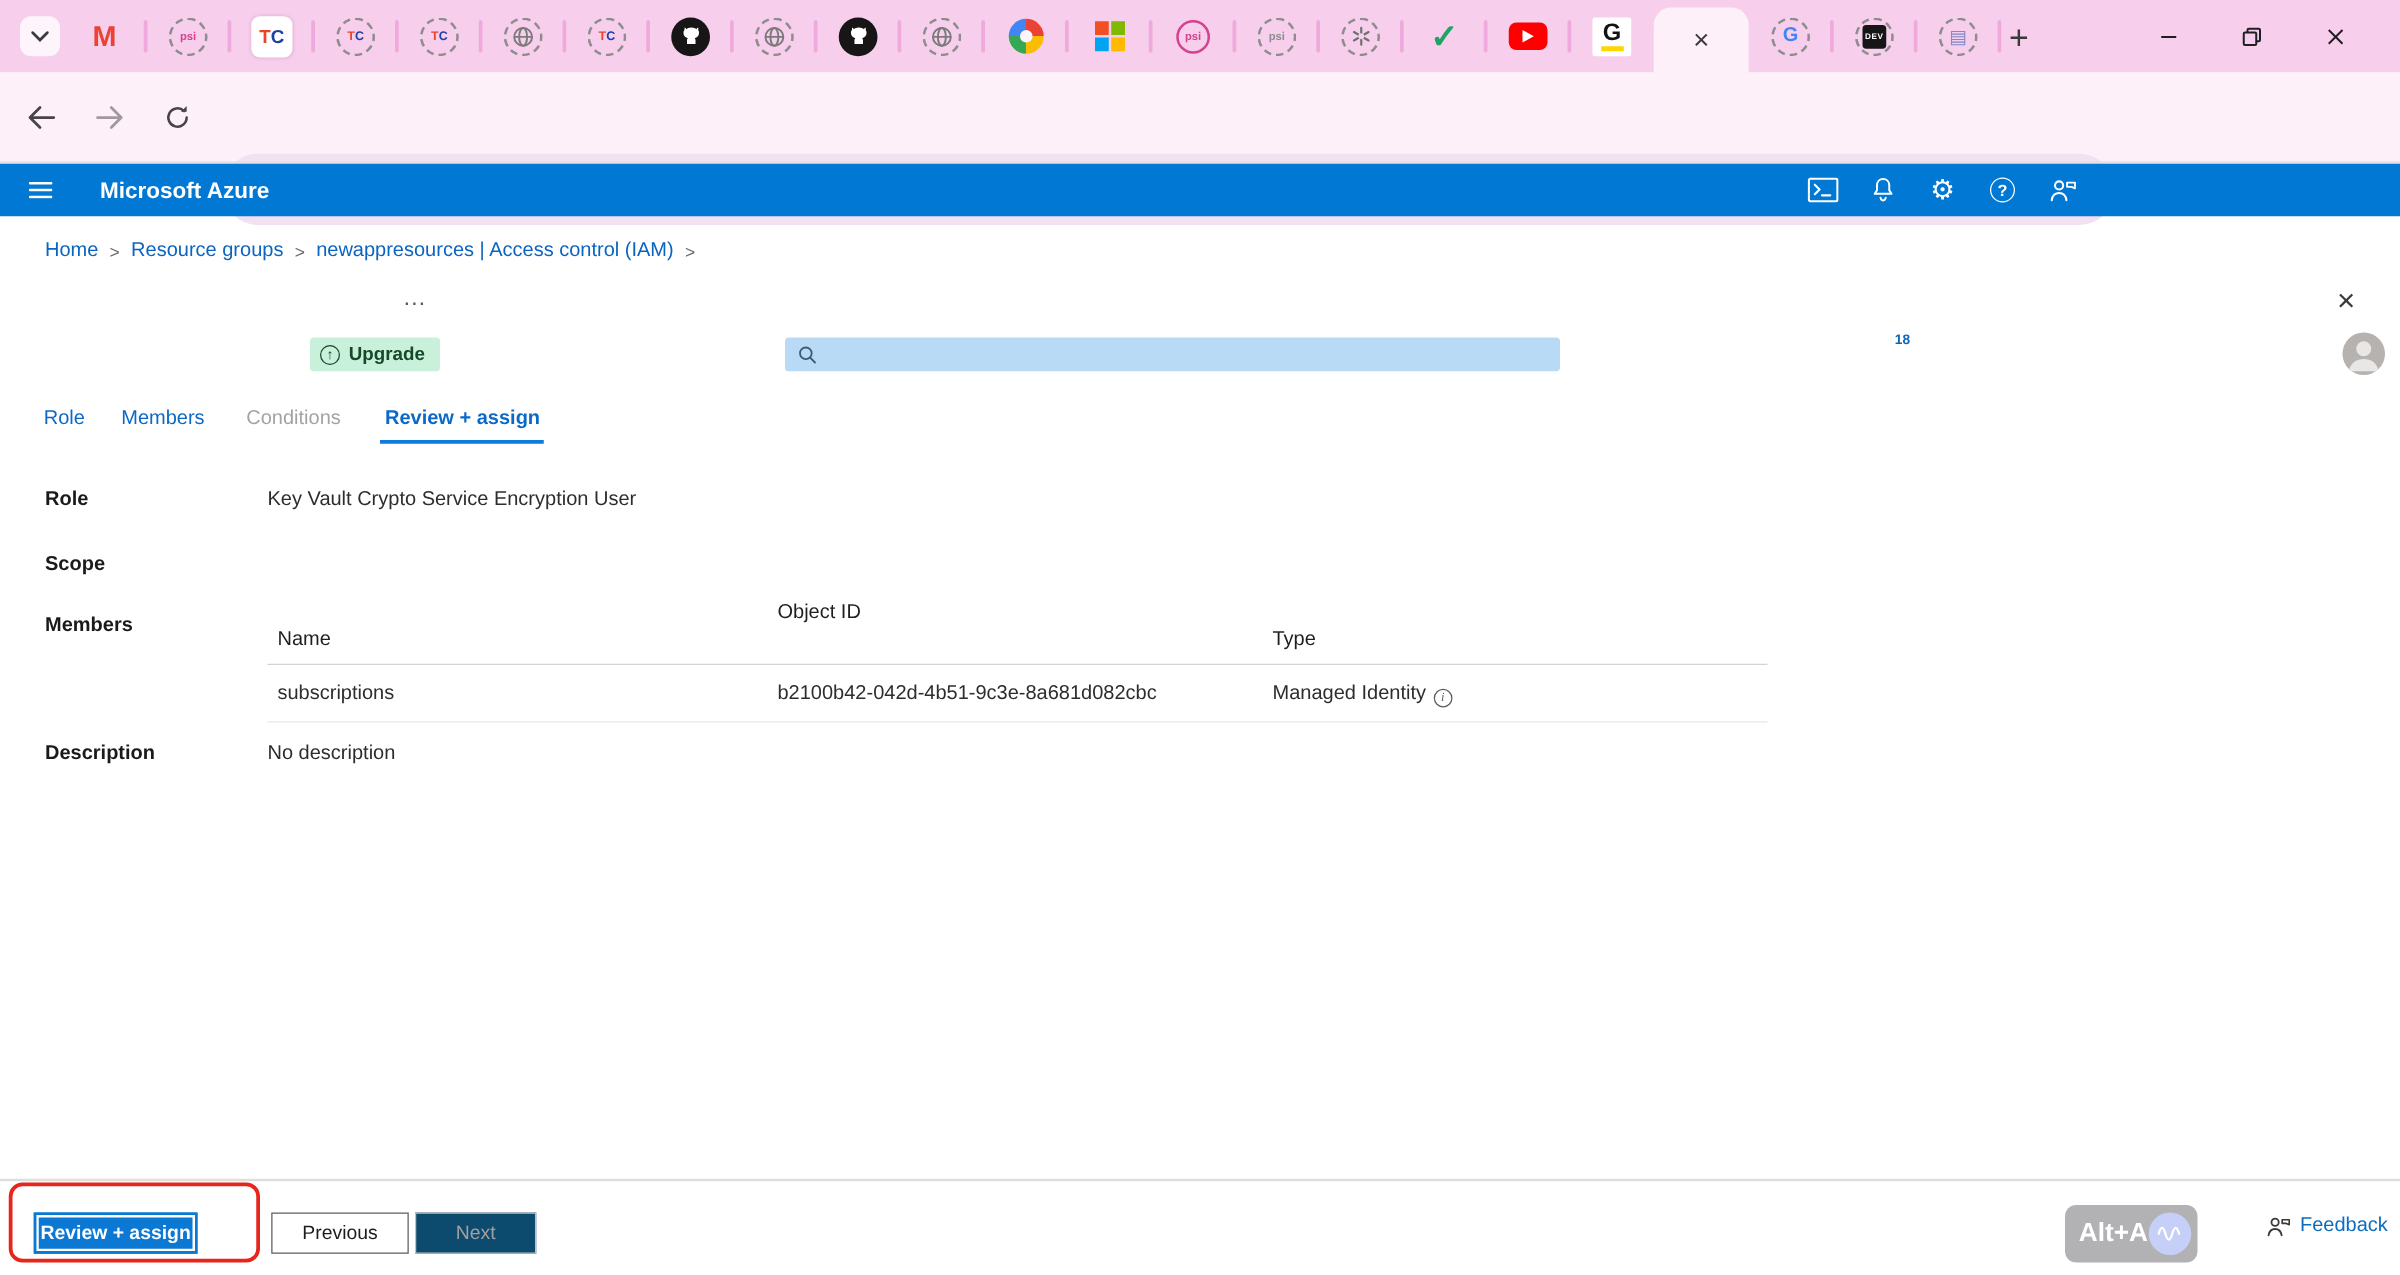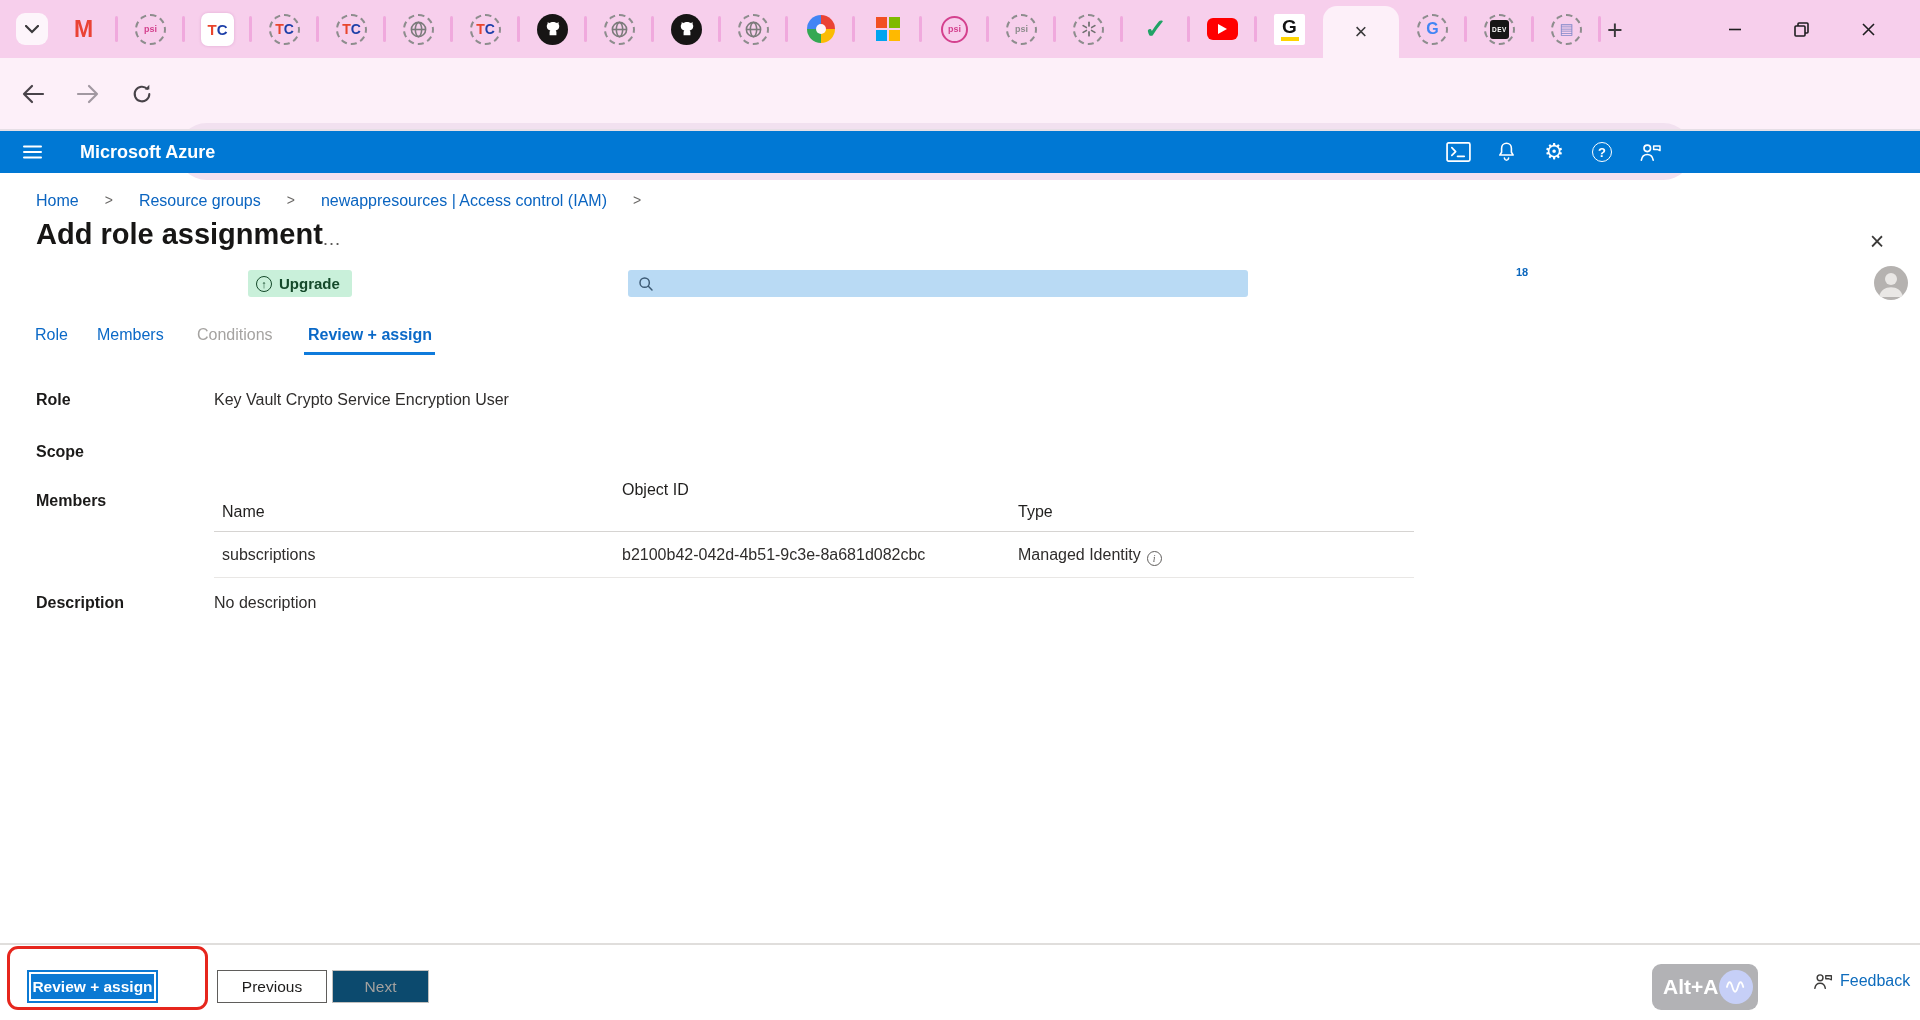--- a/index.html
+++ b/index.html
@@ -17,21 +17,21 @@
   .new-tab-btn { position:absolute; left:1598px; top:13px; width:34px; height:34px; display:flex; align-items:center; justify-content:center; font-size:27px; color:#3a393b; cursor:pointer; border-radius:50%; }
   .win-btn { position:absolute; top:0; width:58px; height:58px; display:flex; align-items:center; justify-content:center; cursor:pointer; color:#1f1e20; }
   .win-min { left:1706px; } .win-restore { left:1772px; } .win-close { left:1839px; }
 
   
   .fav { display:flex; align-items:center; justify-content:center; }
   .dashed { width:31px; height:31px; border:2px dashed #8d8d8d; border-radius:50%; display:flex; align-items:center; justify-content:center; }
   .gmail { font-weight:800; font-size:23px; color:#ea4335; }
   .tcwhite { width:33px; height:33px; background:#fff; border-radius:7px; font-weight:800; font-size:15px; box-shadow:0 0 3px rgba(160,60,140,.25); }
   .tc-t { color:#e8452c; } .tc-c { color:#1d3fa8; }
-  .tc-mini { font-weight:800; font-size:14px; }
+  .tc-mini { font-weight:800; font-size:10px; }
   .psi-mini { font-weight:700; font-size:9px; color:#d4418e; }
   .psi-mini.gray { color:#8d8d8d; }
   .psioutline { width:27px; height:27px; border:2px solid #d4418e; border-radius:50%; font-weight:700; font-size:9px; color:#d4418e; }
   .ghcircle { width:31px; height:31px; background:#171515; border-radius:50%; }
   .wheel { position:relative; width:28px; height:28px; border-radius:50%; background:conic-gradient(#ea4335 0 25%,#fbbc04 25% 50%,#34a853 50% 75%,#4285f4 75% 100%); }
   .wheel .hole { position:absolute; left:9px; top:9px; width:10px; height:10px; background:#fdf5fb; border-radius:50%; }
   .msgrid { display:grid; grid-template-columns:11px 11px; grid-template-rows:11px 11px; gap:2px; }
   .msgrid i:nth-child(1){background:#f25022;} .msgrid i:nth-child(2){background:#7fba00;}
   .msgrid i:nth-child(3){background:#00a4ef;} .msgrid i:nth-child(4){background:#ffb900;}
   .check { font-size:27px; font-weight:700; color:#21a366; }
@@ -65,21 +65,21 @@
   .az-search input { background:transparent; border:none; outline:none; font-size:15px; color:#2e4f6b; width:560px; font-family:"Liberation Sans",sans-serif; }
   .az-search input::placeholder { color:#3c5a74; opacity:1; }
   .bell-badge { position:absolute; left:1512px; top:131px; width:20px; height:20px; background:#fff; border-radius:50%; color:#0c67bd; font-size:11px; font-weight:700; display:flex; align-items:center; justify-content:center; }
   .helpq { width:20px; height:20px; border:1.8px solid #fff; border-radius:50%; font-size:13px; font-weight:700; color:#fff; display:flex; align-items:center; justify-content:center; }
   .account { position:absolute; right:54px; top:134px; text-align:right; color:#fff; cursor:pointer; }
   .account .mail { font-size:15.5px; line-height:18px; }
   .account .dir { font-size:10.5px; font-weight:700; line-height:14px; }
   .az-avatar { position:absolute; left:1874px; top:135px; width:34px; height:34px; border-radius:50%; background:#b5b2b0; display:flex; align-items:center; justify-content:center; cursor:pointer; overflow:hidden; }
 
   
-  .breadcrumb { position:absolute; left:36px; top:192px; display:flex; gap:26px; font-size:16px; }
+  .breadcrumb { position:absolute; left:36px; top:192px; display:flex; gap:9px; font-size:16px; align-items:center; }
   .crumb { color:#0a64c0; text-decoration:none; cursor:pointer; }
   .crumb-sep { color:#6b6967; font-size:14px; }
   .panel-close { position:absolute; left:1862px; top:226px; width:30px; height:30px; display:flex; align-items:center; justify-content:center; font-size:25px; color:#3b3a39; cursor:pointer; }
   .page-title { position:absolute; left:36px; top:218px; font-size:29px; font-weight:700; color:#171615; }
   .title-dots { position:absolute; left:322px; top:228px; font-size:19px; color:#5d5b59; letter-spacing:2px; cursor:pointer; }
 
   .pivot-tab { position:absolute; top:326px; font-size:16px; cursor:pointer; }
   .pivot-link { color:#0b69c7; }
   .pivot-disabled { color:#a5a3a1; cursor:default; }
   .pivot-active { color:#0b69c7; font-weight:700; }
@@ -391,21 +391,20 @@
 
   <div class="breadcrumb">
     <span class="crumb">Home</span>
     <span class="crumb-sep">&gt;</span>
     <span class="crumb">Resource groups</span>
     <span class="crumb-sep">&gt;</span>
     <span class="crumb">newappresources | Access control (IAM)</span>
     <span class="crumb-sep">&gt;</span>
   </div>
   <div class="panel-close">×</div>
-  <div class="page-title">Add role assignment</div>
   <div class="title-dots">…</div>
 
   <div class="pivot-tab pivot-link" style="left:35px;">Role</div>
   <div class="pivot-tab pivot-link" style="left:97px;">Members</div>
   <div class="pivot-tab pivot-disabled" style="left:197px;">Conditions</div>
   <div class="pivot-tab pivot-active" style="left:308px;">Review + assign</div>
   <div class="pivot-underline"></div>
 
   <div class="fld-label" style="top:391px;">Role</div>
   <div class="fld-value" style="top:391px;">Key Vault Crypto Service Encryption User</div>

